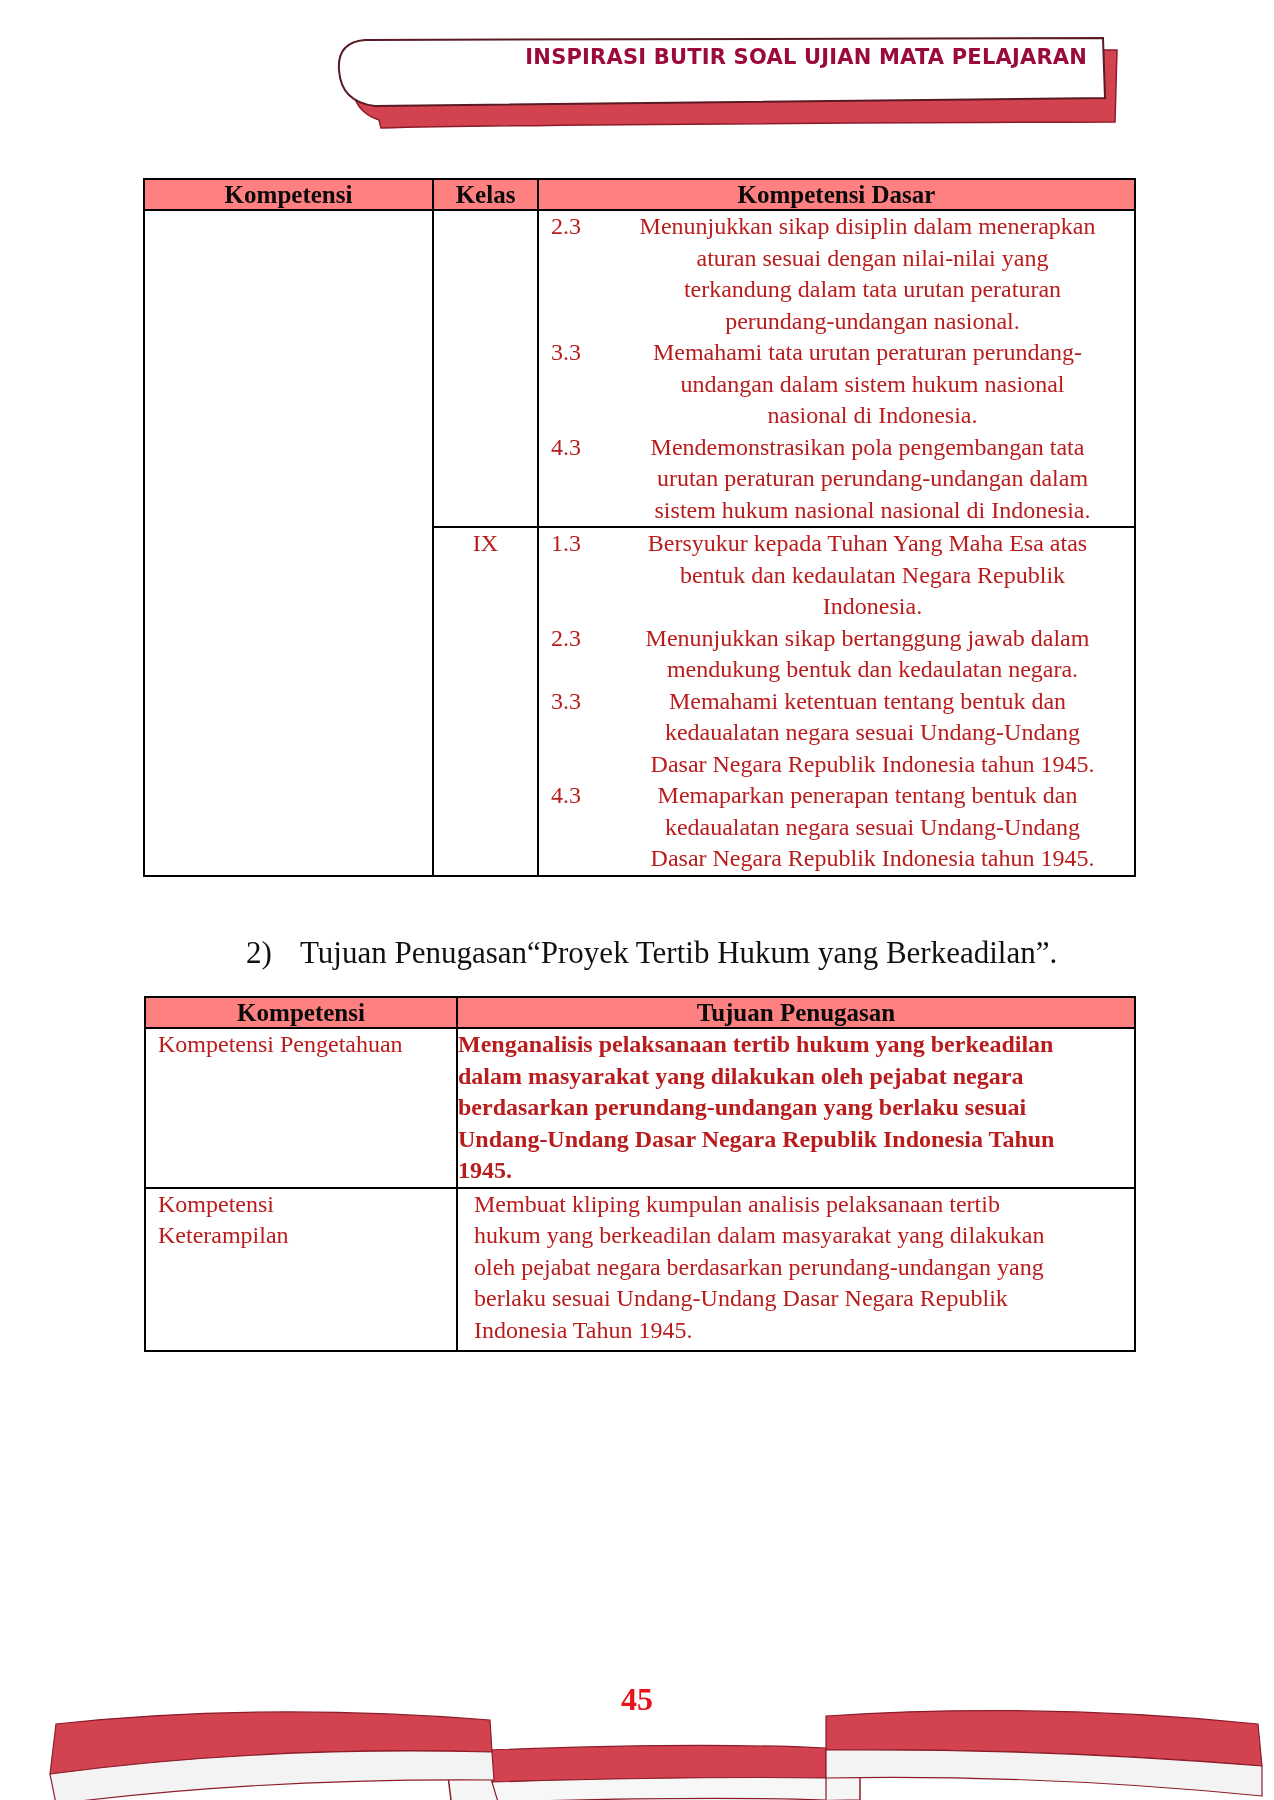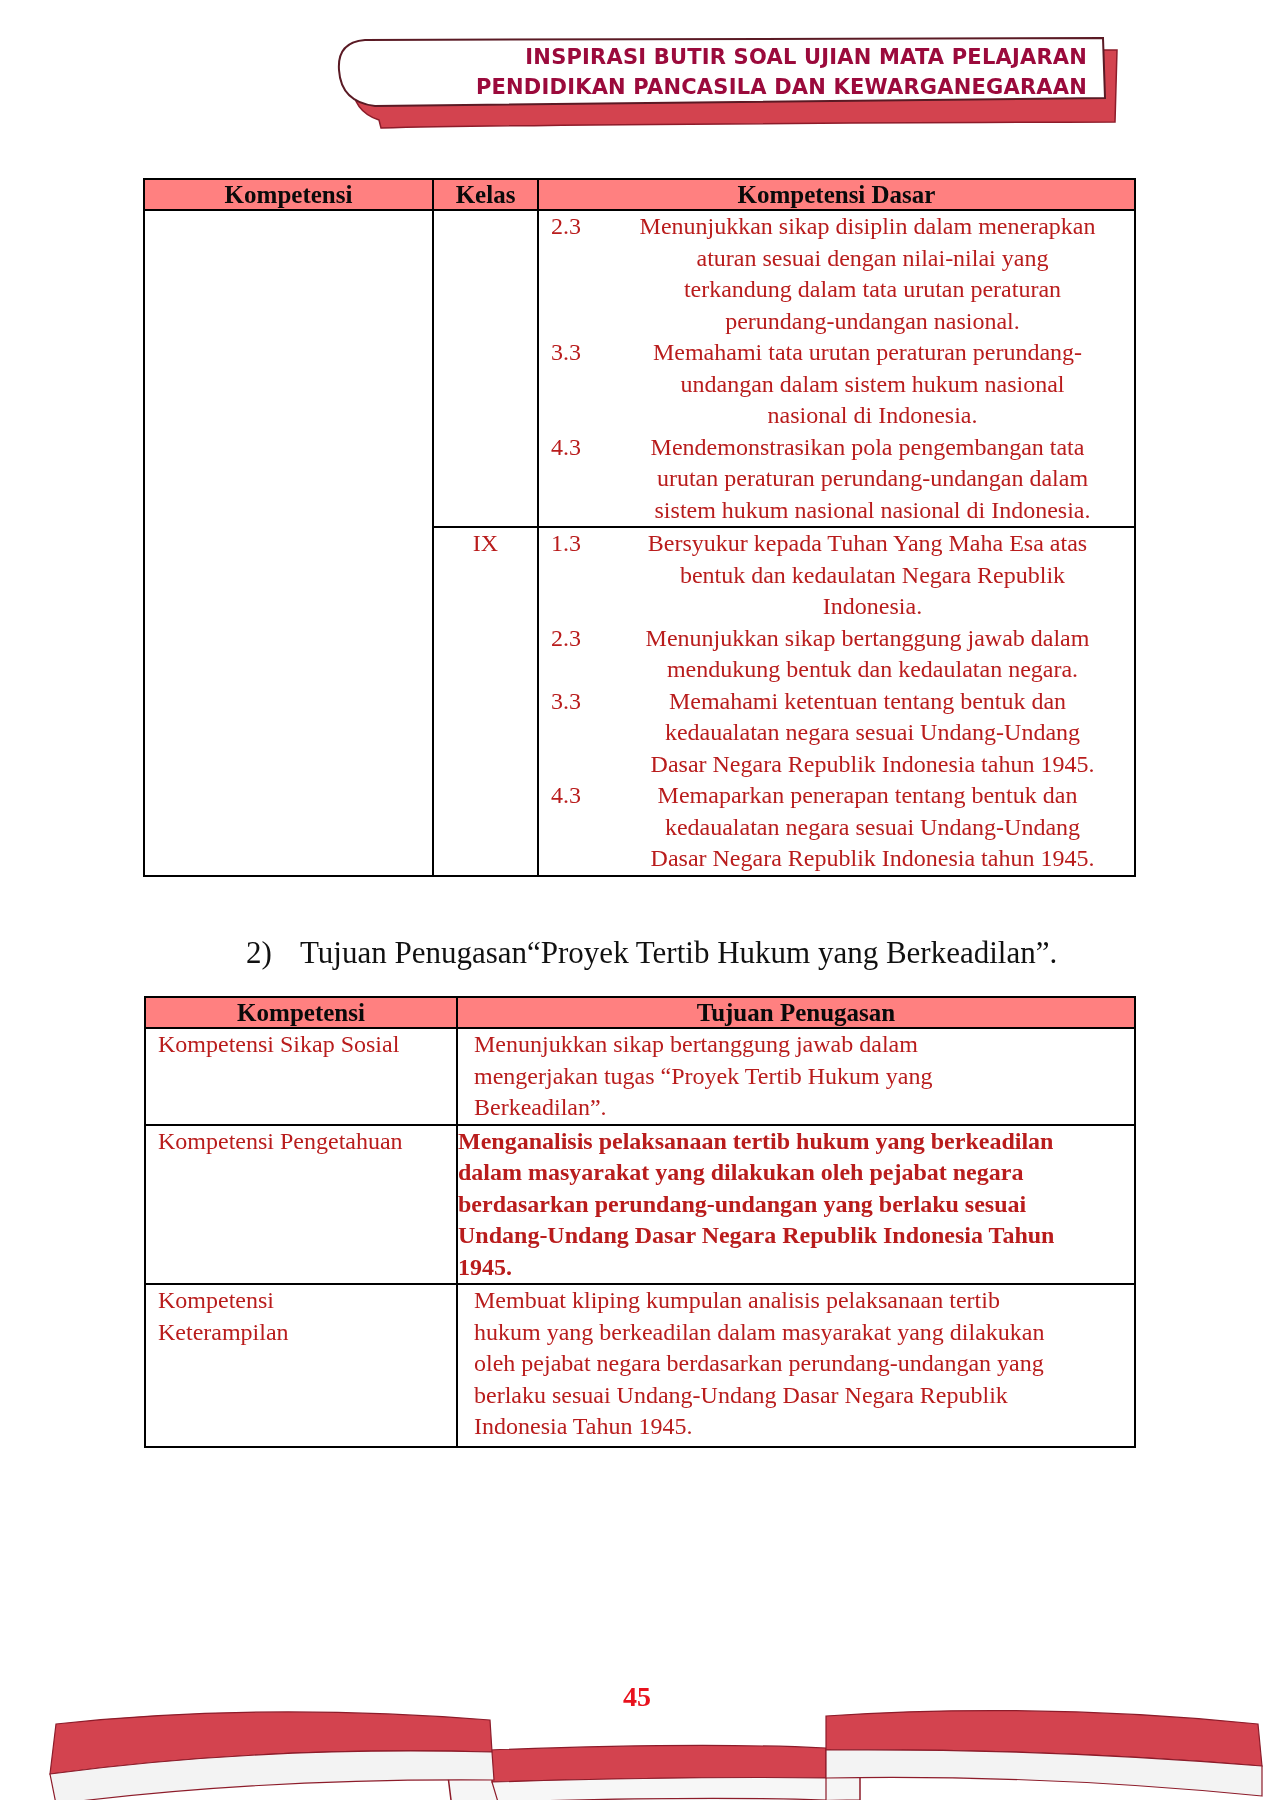--- a/index.html
+++ b/index.html
@@ -53,35 +53,34 @@
     #tujuan-table { left: 144px; top: 996px; width: 990px; }
     #tujuan-table col.c1 { width: 312px; }
     #tujuan-table col.c2 { width: 678px; }
     #tujuan-table td.komp { padding-left: 12px; }
     #tujuan-table td.tuj { padding-left: 16px; padding-right: 8px; }
     #tujuan-table td.tuj.tight { padding-left: 0; font-weight: bold; }
 
     
     .page-number {
       position: absolute; left: 0; width: 1274px; top: 1681px; text-align: center;
-      font-weight: bold; font-size: 28px; color: #e8121d;
+      font-weight: bold; font-size: 32px; color: #e8121d;
     }
     .footer-ribbon { position: absolute; left: 0; top: 1700px; width: 1274px; height: 100px; }
   </style>
 </head>
 <body>
 
 <div class="header-banner">
   <svg width="790" height="100" viewBox="0 0 790 100">
     <path d="M18 40 Q14 74 44 84 L46 92 Q200 88 780 86 L782 14 L760 14 L760 60 Z" fill="#d3434f" stroke="#8d1c2a" stroke-width="1.5"></path>
     <path d="M30 4 Q2 6 4 34 Q6 66 40 70 L770 62 L768 2 Z" fill="#ffffff" stroke="#5a1a24" stroke-width="2"></path>
   </svg>
   <div class="header-title">
     <div>INSPIRASI BUTIR SOAL UJIAN MATA PELAJARAN</div>
-    <div>PENDIDIKAN PANCASILA DAN KEWARGANEGARAAN</div>
   </div>
 </div>
 
 <table class="doc" id="kd-table">
   <colgroup>
       <col class="c1">
       <col class="c2">
       <col class="c3">
     </colgroup>
   <thead>
@@ -175,30 +174,20 @@
       <col class="c1">
       <col class="c2">
     </colgroup>
   <thead>
     <tr>
       <th>Kompetensi</th>
       <th>Tujuan Penugasan</th>
     </tr>
   </thead>
   <tbody id="tujuan-body">
-      <tr style="height: 94px;">
-        <td class="komp">
-          <div>Kompetensi Sikap Sosial</div>
-        </td>
-        <td class="tuj">
-          <div>Menunjukkan sikap bertanggung jawab dalam</div>
-          <div>mengerjakan tugas “Proyek Tertib Hukum yang</div>
-          <div>Berkeadilan”.</div>
-        </td>
-      </tr>
       <tr style="height: 158px;">
         <td class="komp">
           <div>Kompetensi Pengetahuan</div>
         </td>
         <td class="tuj tight">
           <div>Menganalisis pelaksanaan tertib hukum yang berkeadilan</div>
           <div>dalam masyarakat yang dilakukan oleh pejabat negara</div>
           <div>berdasarkan perundang-undangan yang berlaku sesuai</div>
           <div>Undang-Undang Dasar Negara Republik Indonesia Tahun</div>
           <div>1945.</div>

